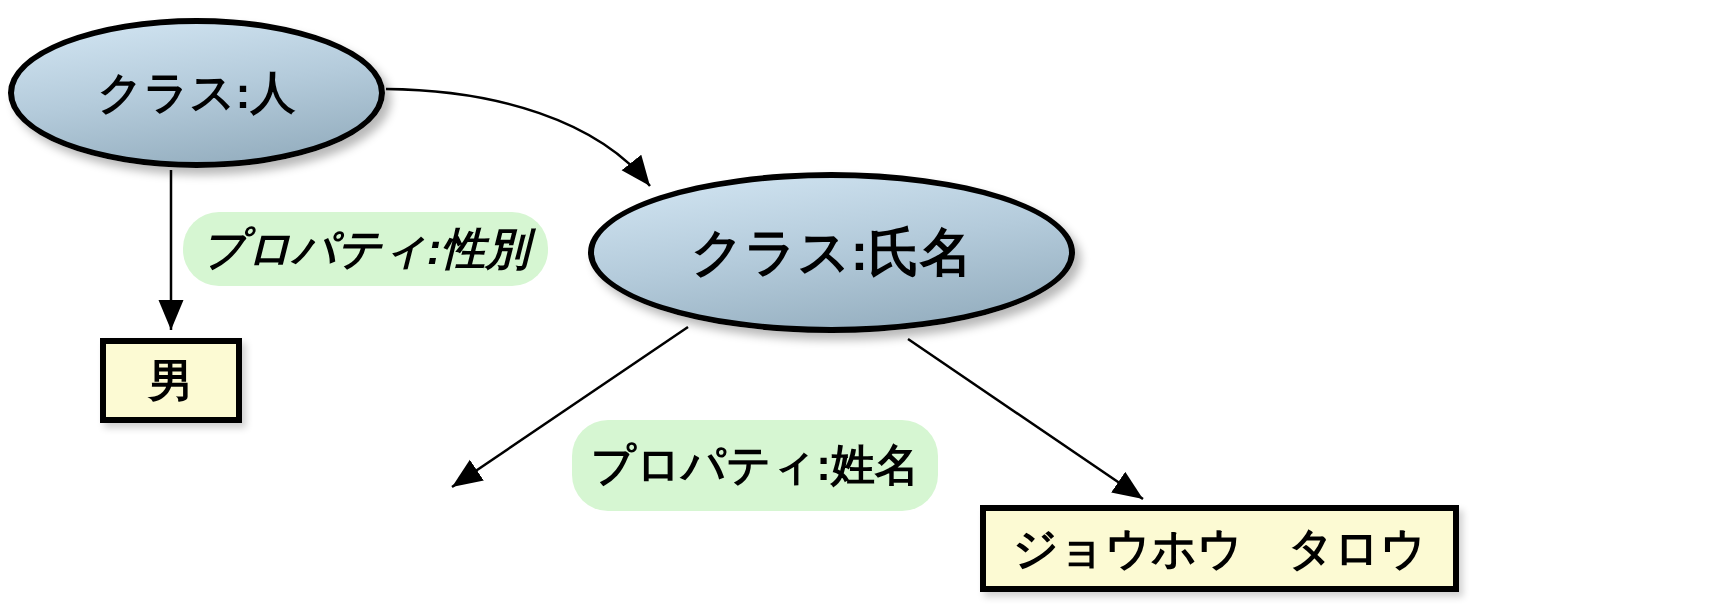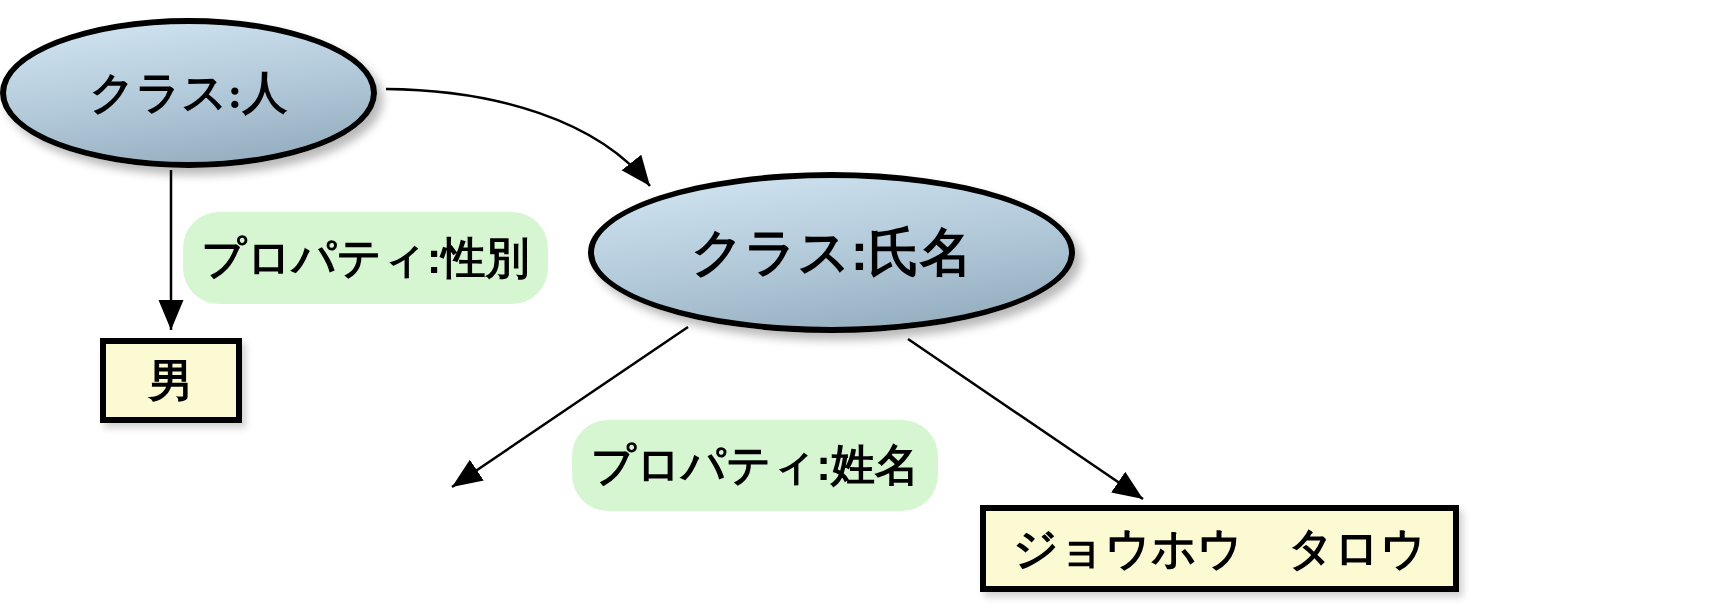--- a/index.html
+++ b/index.html
@@ -34,37 +34,37 @@
     box-shadow: 6px 7px 10px rgba(0,0,0,0.28);
     display: flex;
     align-items: center;
     justify-content: center;
     font-size: 45px;
     font-weight: bold;
     color: #000000;
     box-sizing: border-box;
     white-space: nowrap;
   }
-  .ellipse-person { left: 0;  top: 18px;  width: 377px; height: 150px; font-family: Liberation Serif, serif; }
+  .ellipse-person { left: 8px;  top: 18px;  width: 377px; height: 150px; }
   .ellipse-name   { left: 588px; top: 172px; width: 487px; height: 161px; font-size: 52px; }
   .prop-label {
     position: absolute;
     background: #d6f6d2;
     border-radius: 36px;
     display: flex;
     align-items: center;
     justify-content: center;
     font-size: 44px;
     font-weight: bold;
     color: #000000;
     white-space: nowrap;
     box-sizing: border-box;
   }
   .label-shimei  { left: 563px;  top: 45px;  width: 357px; height: 70px; }
-  .label-seibetsu{ left: 183px;  top: 212px; width: 365px; height: 92px; }
+  .label-seibetsu{ left: 183px;  top: 212px; width: 365px; height: 74px; font-style: italic; }
   .label-seimei  { left: 572px;  top: 420px; width: 366px; height: 91px; }
   .label-kana    { left: 1132px; top: 412px; width: 548px; height: 78px; }
   .value-box {
     position: absolute;
     background: #fcfad3;
     border: 6px solid #000000;
     box-shadow: 4px 5px 7px rgba(0,0,0,0.18);
     display: flex;
     align-items: center;
     justify-content: center;

